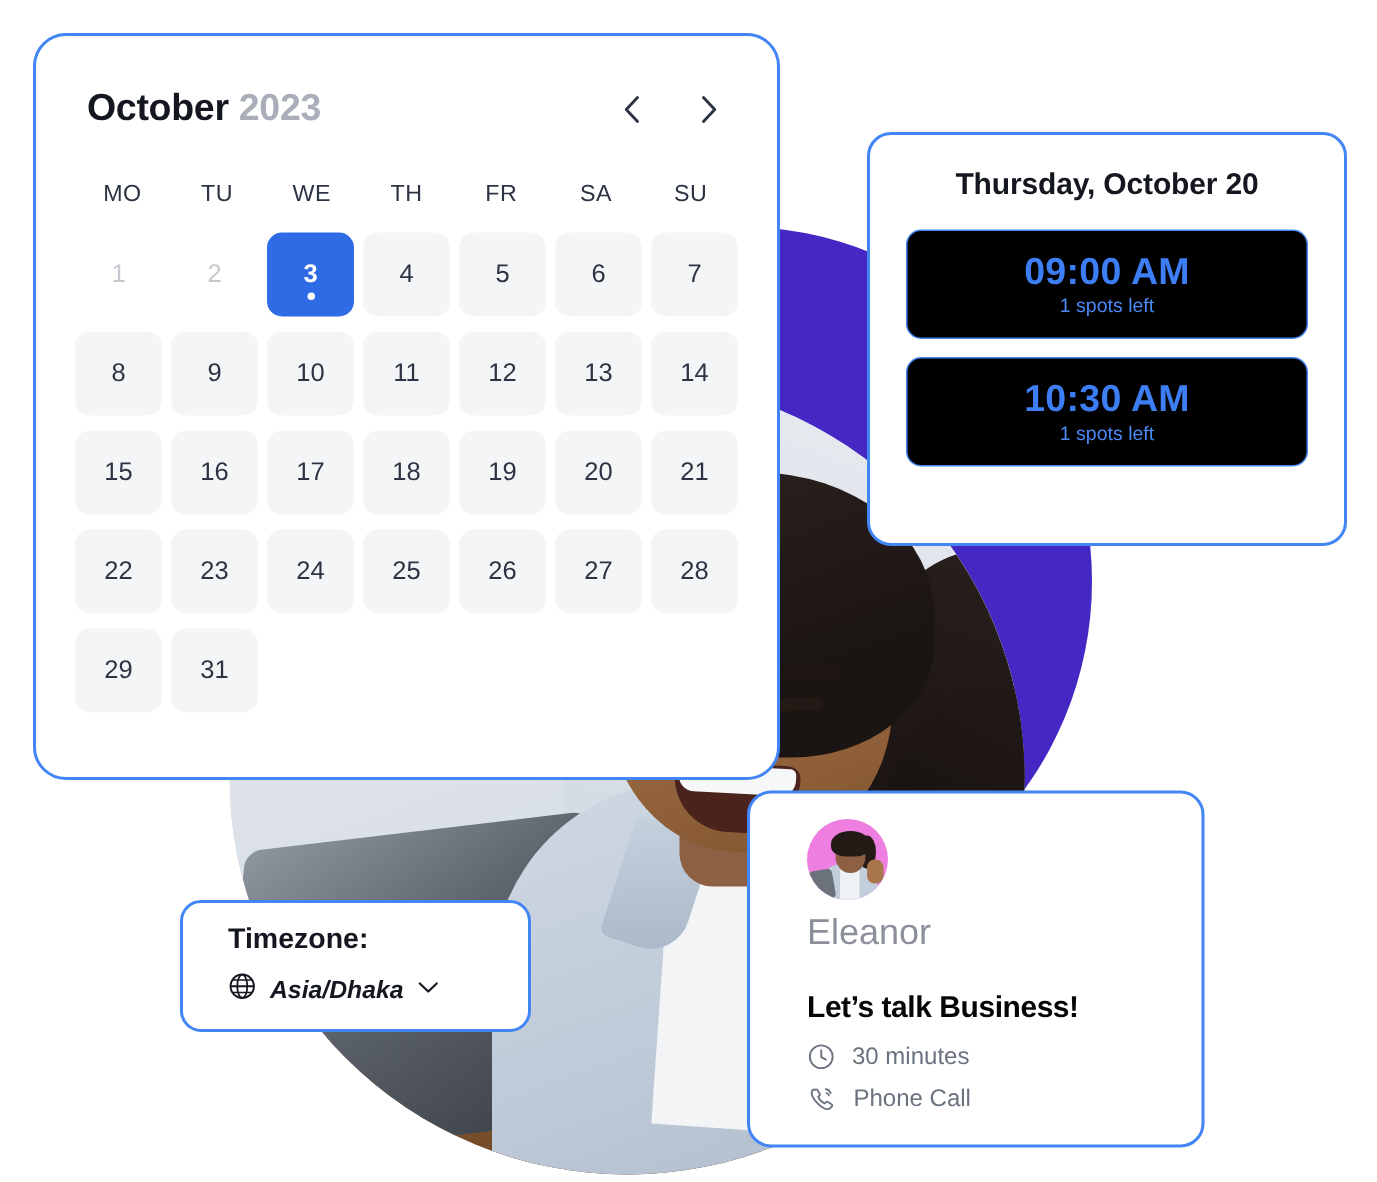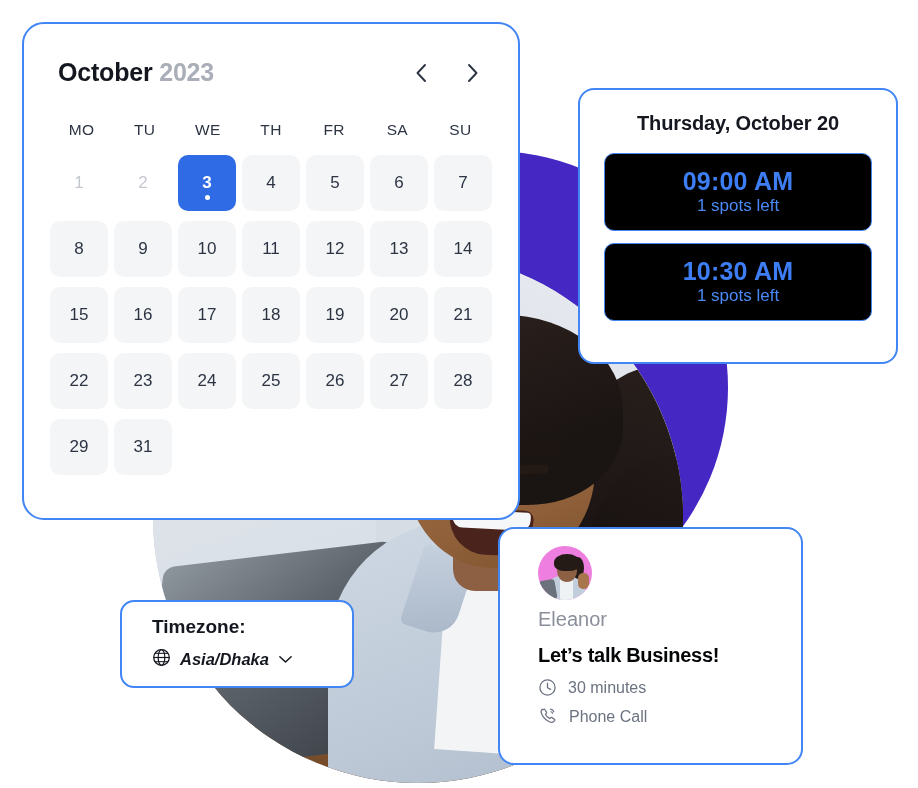--- a/index.html
+++ b/index.html
@@ -332,21 +332,21 @@
     background: #000000;
   }
   .slot-time {
     font-size: 25px;
     font-weight: bold;
     color: #3d7ef5;
     letter-spacing: 0.2px;
     line-height: 1.12;
   }
   .slot-sub {
-    font-size: 17px;
+    font-size: 13px;
     color: #4a89f6;
     margin-top: 1px;
   }
 
   
   #timezone-card {
     left: 120px;
     top: 600px;
     width: 234px;
     height: 88px;
@@ -421,34 +421,34 @@
     background: #6b727b; transform: rotate(-10deg);
     border-radius: 3px;
   }
   .av-hand {
     position: absolute; left: 40px; top: 27px;
     width: 11px; height: 16px;
     background: #a8764d; border-radius: 5px;
   }
 
   .ev-person {
-    font-size: 20px;
+    font-size: 24px;
     color: #8a8f9a;
-    margin-bottom: 13px;
+    margin-bottom: 25px;
   }
   .ev-title {
     font-size: 20px;
     font-weight: bold;
     color: #050608;
     margin-bottom: 11px;
     letter-spacing: -0.3px;
   }
   .ev-meta {
     display: flex;
-    align-items: flex-end;
+    align-items: center;
     gap: 11px;
     margin-bottom: 9px;
   }
   .ev-meta-text {
     font-size: 16px;
     color: #6b7280;
   }
   .ev-icon { display: flex; align-items: center; }
 </style>
 </head>

